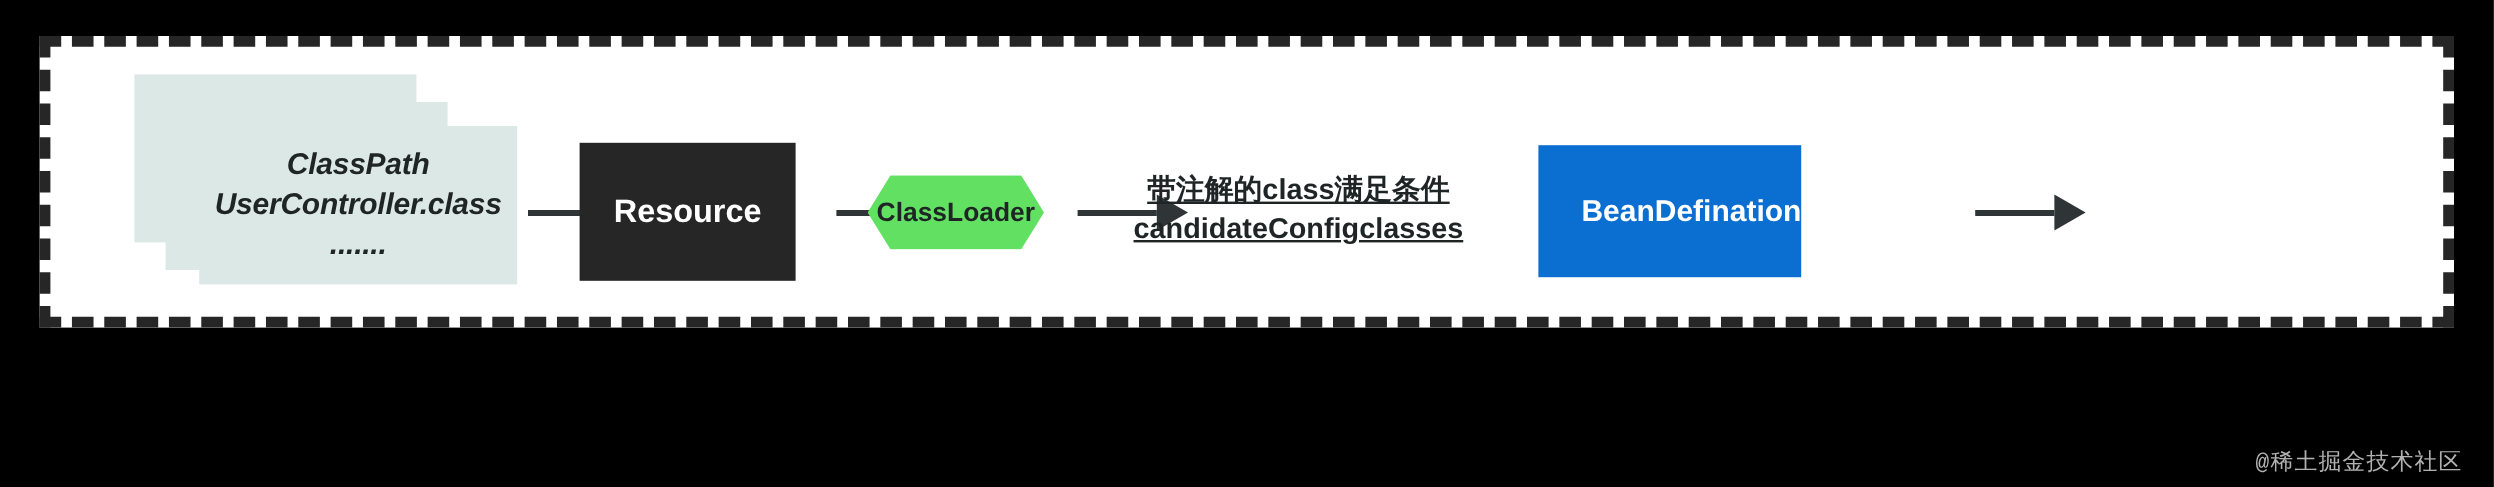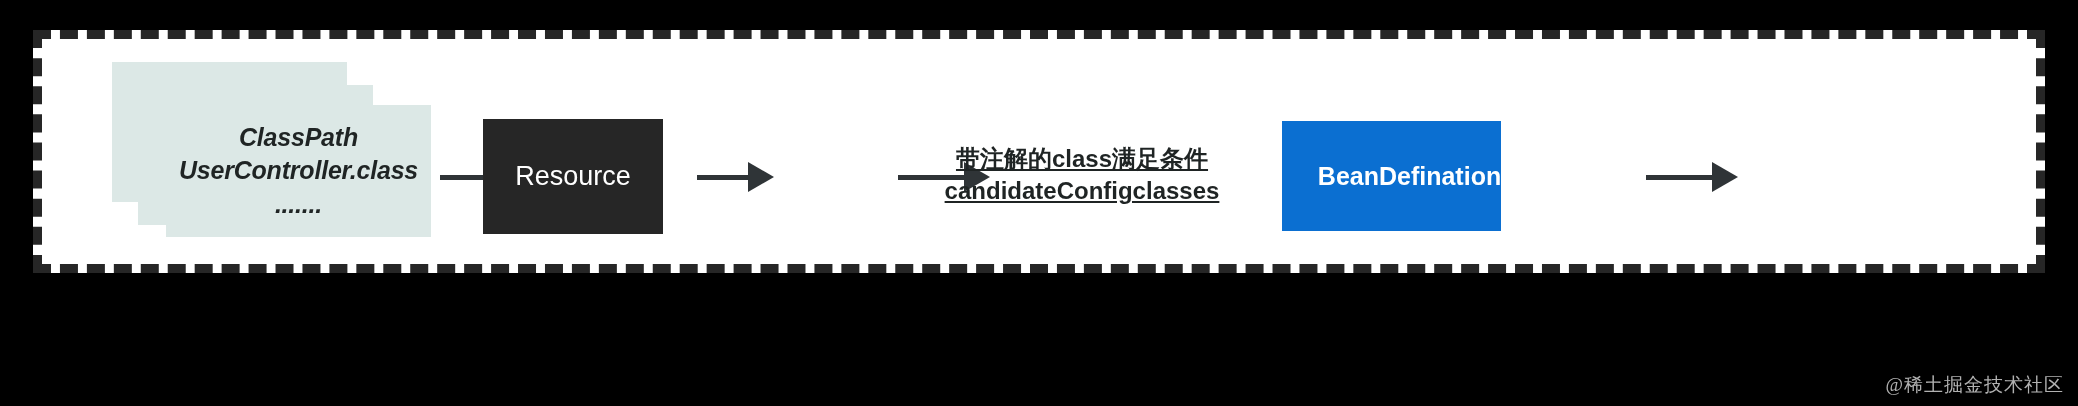--- a/index.html
+++ b/index.html
@@ -111,21 +111,21 @@
     top: 80px;
     width: 180px;
     height: 115px;
     background: #262626;
     display: flex;
     align-items: center;
     justify-content: center;
   }
   #resource-label {
     font-size: 27px;
-    font-weight: normal;
+    font-weight: bold;
     color: #ffffff;
   }
 
   
   #classloader-node {
     position: absolute;
     left: 681px;
     top: 107px;
     width: 147px;
     height: 62px;
@@ -174,27 +174,27 @@
   #beandefination-label {
     font-size: 25px;
     font-weight: bold;
     color: #ffffff;
     margin-left: 36px;
   }
 
   
   #watermark {
     position: absolute;
-    right: 14px;
+    right: 26px;
     bottom: 8px;
     font-size: 19px;
     color: #d8d8d8;
     opacity: 0.82;
     letter-spacing: 1px;
-    font-family: Liberation Serif, serif;
+    font-family: Liberation Mono, monospace;
   }
 </style>
 </head>
 <body>
 
 <div id="diagram-panel">
   <div id="flow-row">
 
     <div id="classpath-stack">
       <div id="stack-card-back" class="stack-card"></div>
@@ -213,20 +213,23 @@
 
     <div id="resource-node">
       <span id="resource-label">Resource</span>
     </div>
 
     <div id="connector-2" class="connector">
       <div class="shaft"></div>
       <div class="head"></div>
     </div>
 
+    <div id="classloader-node">
+      <span id="classloader-label">ClassLoader</span>
+    </div>
 
     <div id="connector-3" class="connector">
       <div class="shaft"></div>
       <div class="head"></div>
     </div>
 
     <div id="condition-note">
       <span class="line">带注解的class满足条件</span>
       <span class="line">candidateConfigclasses</span>
     </div>

